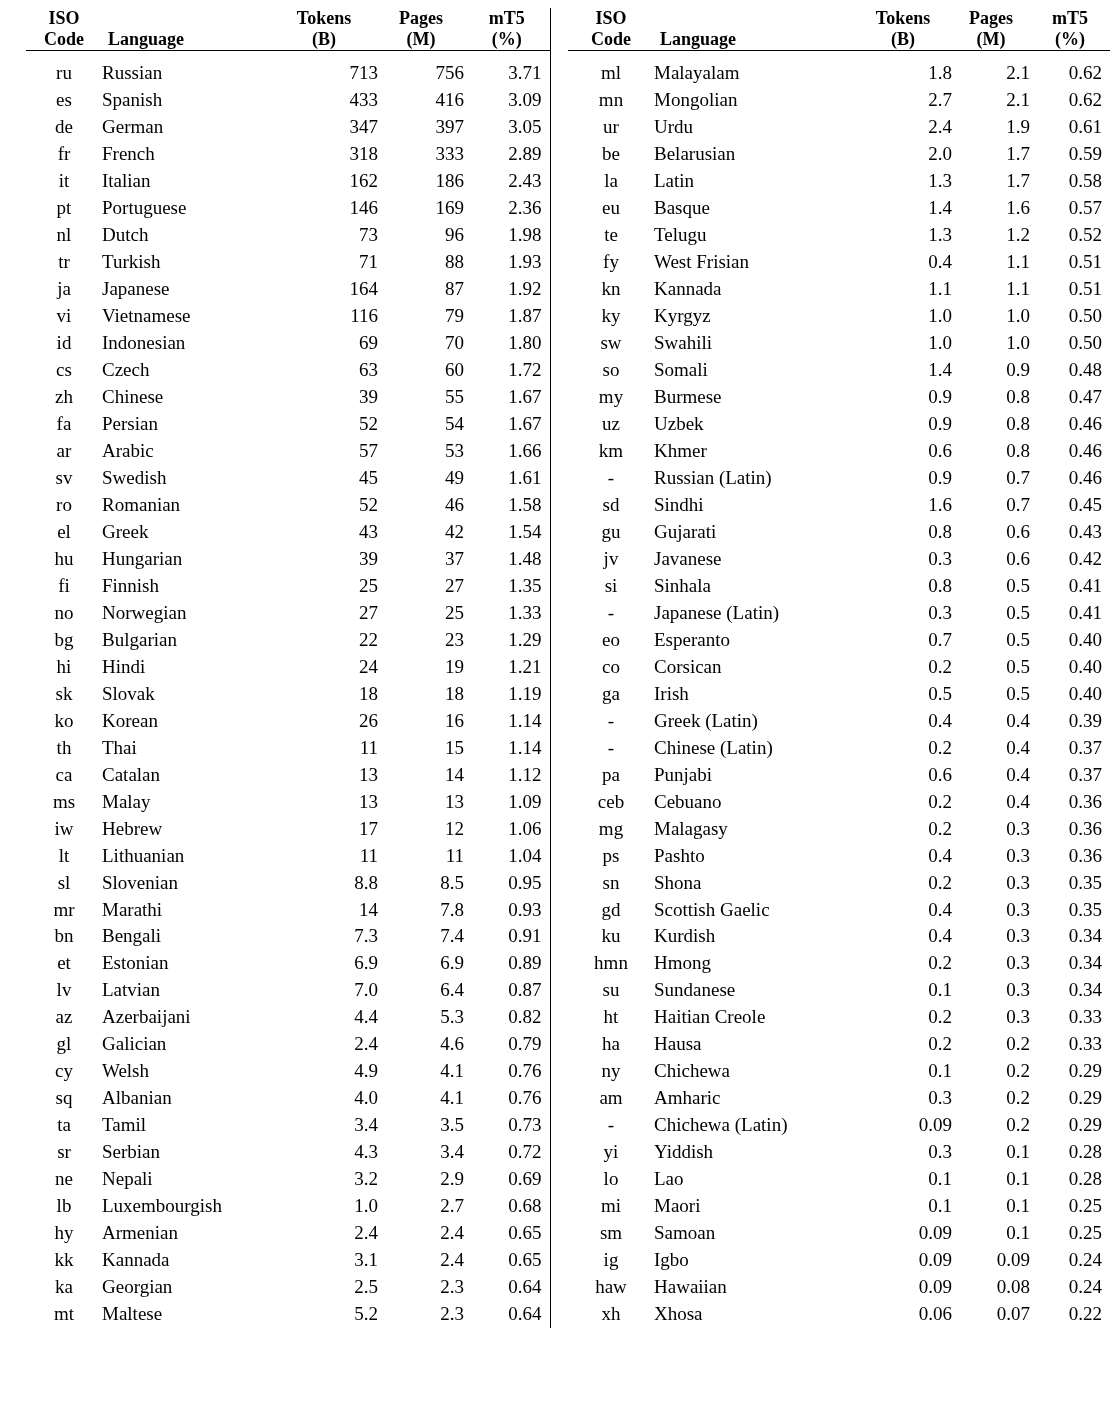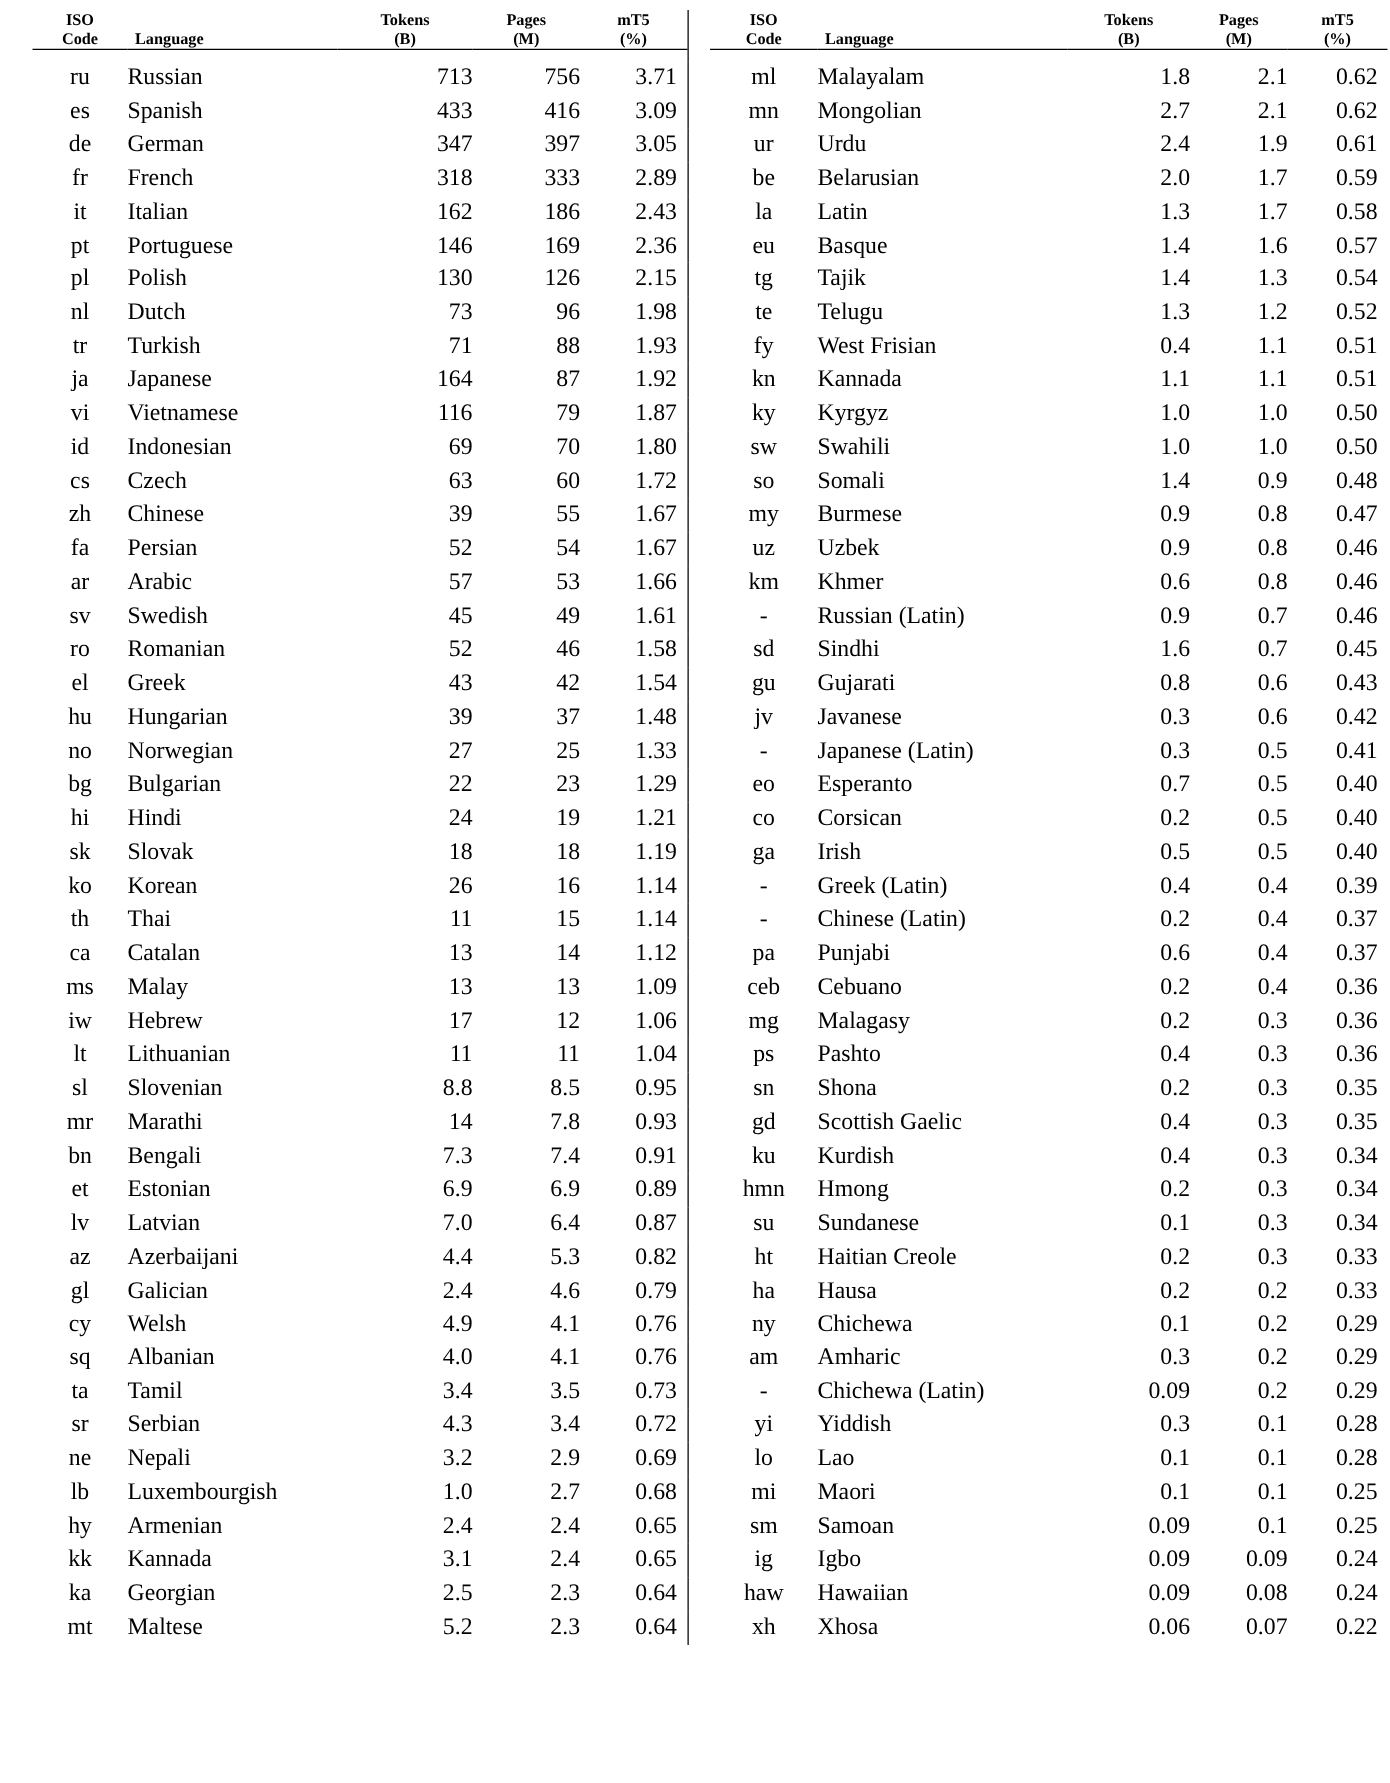--- a/index.html
+++ b/index.html
@@ -39,21 +39,21 @@
     line-height: 0;
   }
   .hrule-thin {
     height: 0;
     border-top: 1px solid #000;
     font-size: 0;
     line-height: 0;
   }
   .hdr th {
     font-weight: bold;
-    font-size: 13px;
+    font-size: 18px;
     text-align: center;
     vertical-align: bottom;
     padding-bottom: 1px;
     line-height: 1.18;
   }
   .hdr th.lang-h {
     text-align: left;
     padding-left: 6px;
   }
   .hdr th.iso-h {
@@ -253,33 +253,20 @@
           <td class="num">169</td>
           <td class="num last">2.36</td>
           <td class="gap vsep"></td>
           <td class="iso">eu</td>
           <td class="lang">Basque</td>
           <td class="num">1.4</td>
           <td class="num">1.6</td>
           <td class="num last">0.57</td>
         </tr>
         <tr>
-          <td class="iso">pl</td>
-          <td class="lang">Polish</td>
-          <td class="num">130</td>
-          <td class="num">126</td>
-          <td class="num last">2.15</td>
-          <td class="gap vsep"></td>
-          <td class="iso">tg</td>
-          <td class="lang">Tajik</td>
-          <td class="num">1.4</td>
-          <td class="num">1.3</td>
-          <td class="num last">0.54</td>
-        </tr>
-        <tr>
           <td class="iso">nl</td>
           <td class="lang">Dutch</td>
           <td class="num">73</td>
           <td class="num">96</td>
           <td class="num last">1.98</td>
           <td class="gap vsep"></td>
           <td class="iso">te</td>
           <td class="lang">Telugu</td>
           <td class="num">1.3</td>
           <td class="num">1.2</td>
@@ -433,20 +420,33 @@
           <td class="lang">Hungarian</td>
           <td class="num">39</td>
           <td class="num">37</td>
           <td class="num last">1.48</td>
           <td class="gap vsep"></td>
           <td class="iso">jv</td>
           <td class="lang">Javanese</td>
           <td class="num">0.3</td>
           <td class="num">0.6</td>
           <td class="num last">0.42</td>
+        </tr>
+        <tr>
+          <td class="iso">fi</td>
+          <td class="lang">Finnish</td>
+          <td class="num">25</td>
+          <td class="num">27</td>
+          <td class="num last">1.35</td>
+          <td class="gap vsep"></td>
+          <td class="iso">si</td>
+          <td class="lang">Sinhala</td>
+          <td class="num">0.8</td>
+          <td class="num">0.5</td>
+          <td class="num last">0.41</td>
         </tr>
         <tr>
           <td class="iso">no</td>
           <td class="lang">Norwegian</td>
           <td class="num">27</td>
           <td class="num">25</td>
           <td class="num last">1.33</td>
           <td class="gap vsep"></td>
           <td class="iso">-</td>
           <td class="lang">Japanese (Latin)</td>

